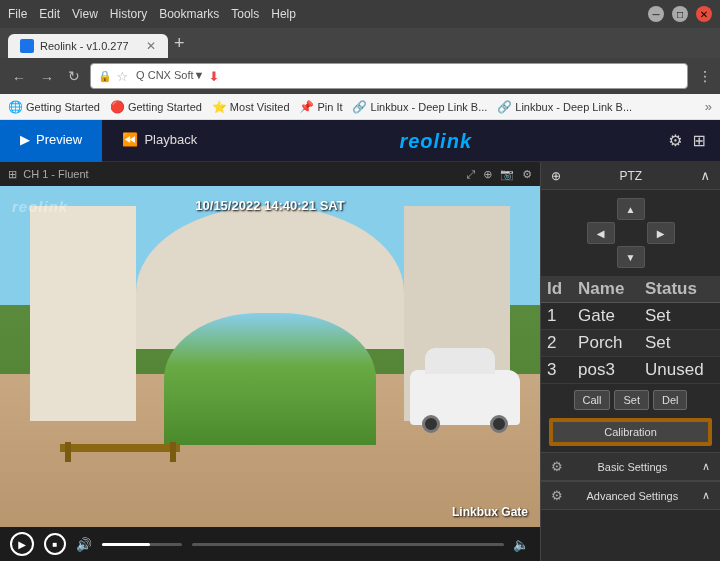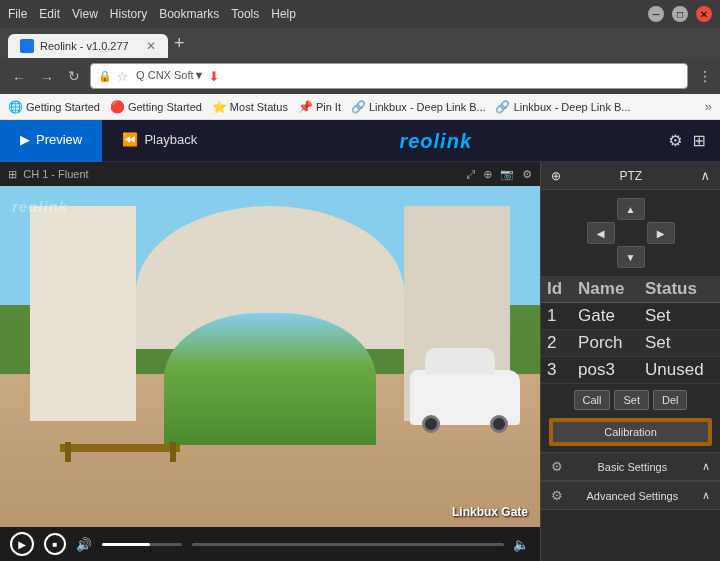--- a/index.html
+++ b/index.html
@@ -555,21 +555,21 @@
   <span class="bookmark-item">
     <span class="bookmark-icon">🌐</span>
     <span>Getting Started</span>
   </span>
   <span class="bookmark-item">
     <span class="bookmark-icon">🔴</span>
     <span>Getting Started</span>
   </span>
   <span class="bookmark-item">
     <span class="bookmark-icon">⭐</span>
-    <span>Most Status</span>
+    <span>Most Visited</span>
   </span>
   <span class="bookmark-item">
     <span class="bookmark-icon">📌</span>
     <span>Pin It</span>
   </span>
   <span class="bookmark-item">
     <span class="bookmark-icon">🔗</span>
     <span>Linkbux - Deep Link B...</span>
   </span>
   <span class="bookmark-item">
@@ -632,20 +632,21 @@
           <div class="table-leg1"></div>
           <div class="table-leg2"></div>
 
           <div class="car">
             <div class="car-top"></div>
             <div class="car-wheel-l"></div>
             <div class="car-wheel-r"></div>
           </div>
 
           <div class="reolink-watermark">reolink</div>
+          <div class="datetime-overlay">10/15/2022  14:40:21 SAT</div>
           <div class="location-label">Linkbux Gate</div>
         </div>
       </div>
 
       <div class="video-controls">
         <div class="play-btn">▶</div>
         <div class="stop-btn">■</div>
         <span style="color:#aaa;font-size:13px;">🔊</span>
         <div class="volume-bar">
           <div class="volume-bar-fill"></div>

